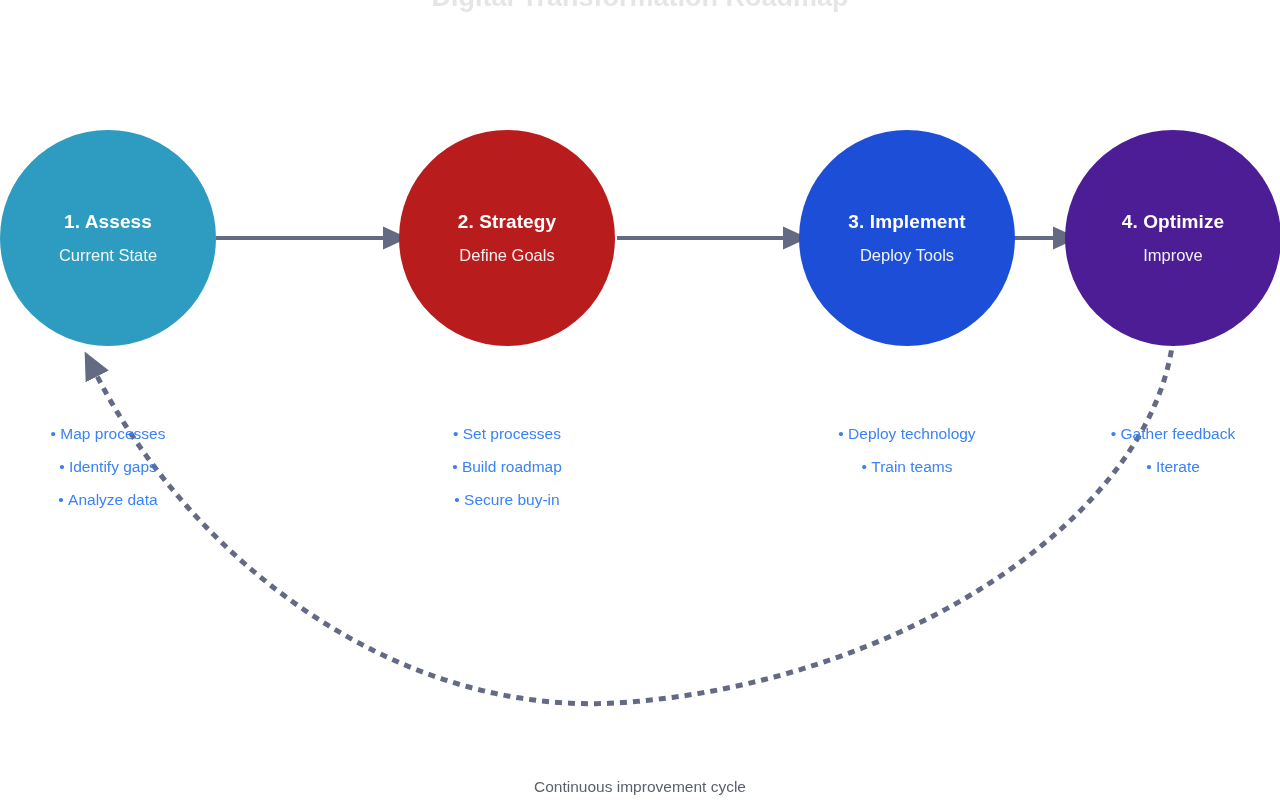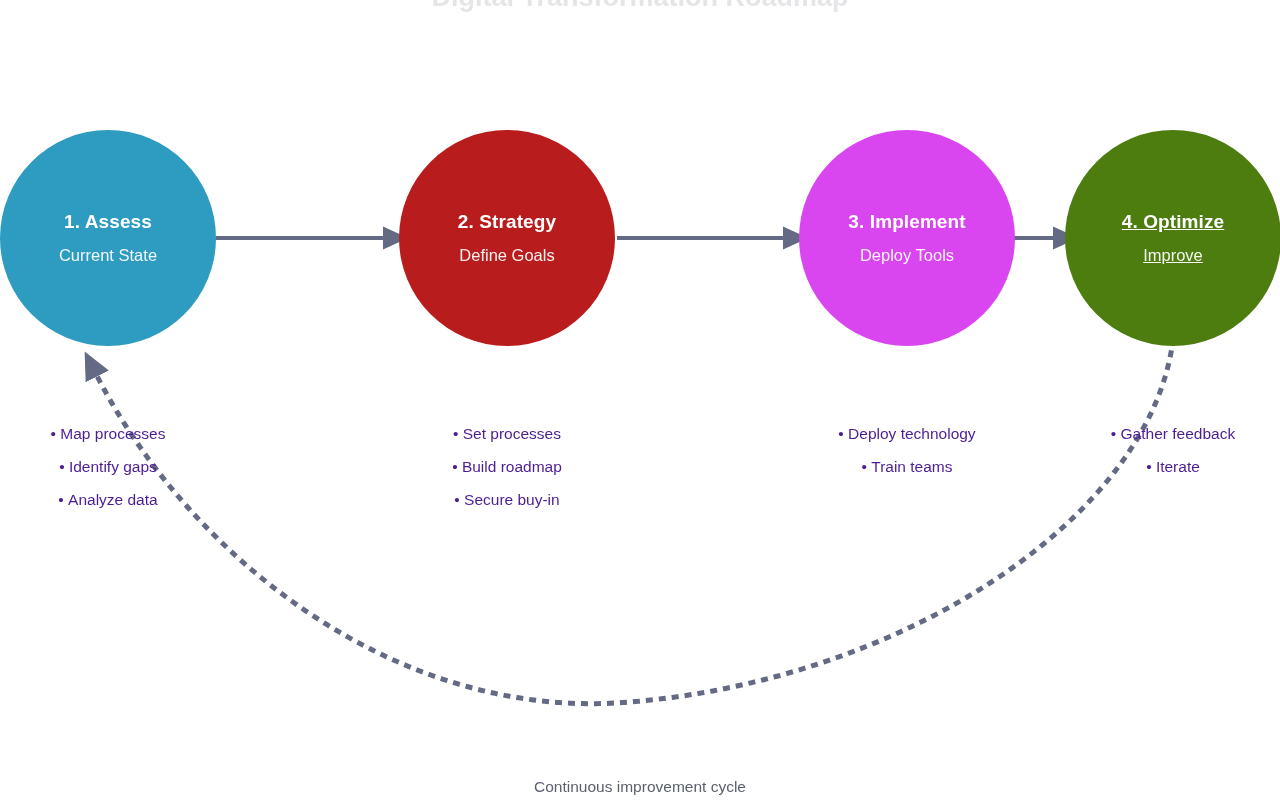--- a/index.html
+++ b/index.html
@@ -71,21 +71,21 @@
     font-weight: normal;
     color: rgba(255,255,255,0.93);
     white-space: nowrap;
   }
 
   
   .bullets {
     position: absolute;
     text-align: center;
     font-size: 15.5px;
-    color: #4c1d95;
+    color: #3b82f6;
     line-height: 33px;
   }
   .bullets .bullet-line {
     white-space: nowrap;
   }
 
   
   #caption {
     position: absolute;
     left: 0;
@@ -127,26 +127,26 @@
   <div class="node" style="left:0px; top:130px; width:216px; height:216px; background:#2E9BC0;">
     <div class="node-title">1. Assess</div>
     <div class="node-sub">Current State</div>
   </div>
 
   <div class="node" style="left:399px; top:130px; width:216px; height:216px; background:#b91c1c;">
     <div class="node-title">2. Strategy</div>
     <div class="node-sub">Define Goals</div>
   </div>
 
-  <div class="node" style="left:799px; top:130px; width:216px; height:216px; background:#d946ef;">
+  <div class="node" style="left:799px; top:130px; width:216px; height:216px; background:#1d4ed8;">
     <div class="node-title">3. Implement</div>
     <div class="node-sub">Deploy Tools</div>
   </div>
 
-  <div class="node" style="left:1065px; top:130px; width:216px; height:216px; background:#4d7c0f;text-decoration:underline;">
+  <div class="node" style="left:1065px; top:130px; width:216px; height:216px; background:#4c1d95;">
     <div class="node-title">4. Optimize</div>
     <div class="node-sub">Improve</div>
   </div>
 
   <div class="bullets" style="left:0px; top:417px; width:216px;">
     <div class="bullet-line">•&nbsp;<span>Map processes</span></div>
     <div class="bullet-line">•&nbsp;<span>Identify gaps</span></div>
     <div class="bullet-line">•&nbsp;<span>Analyze data</span></div>
   </div>
 

